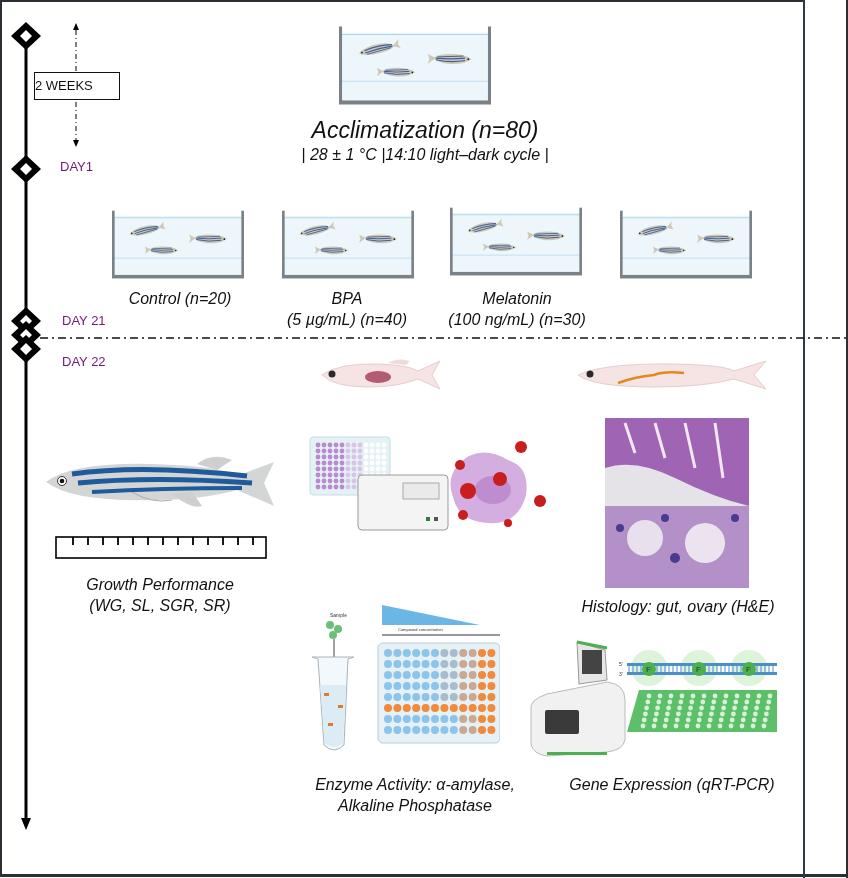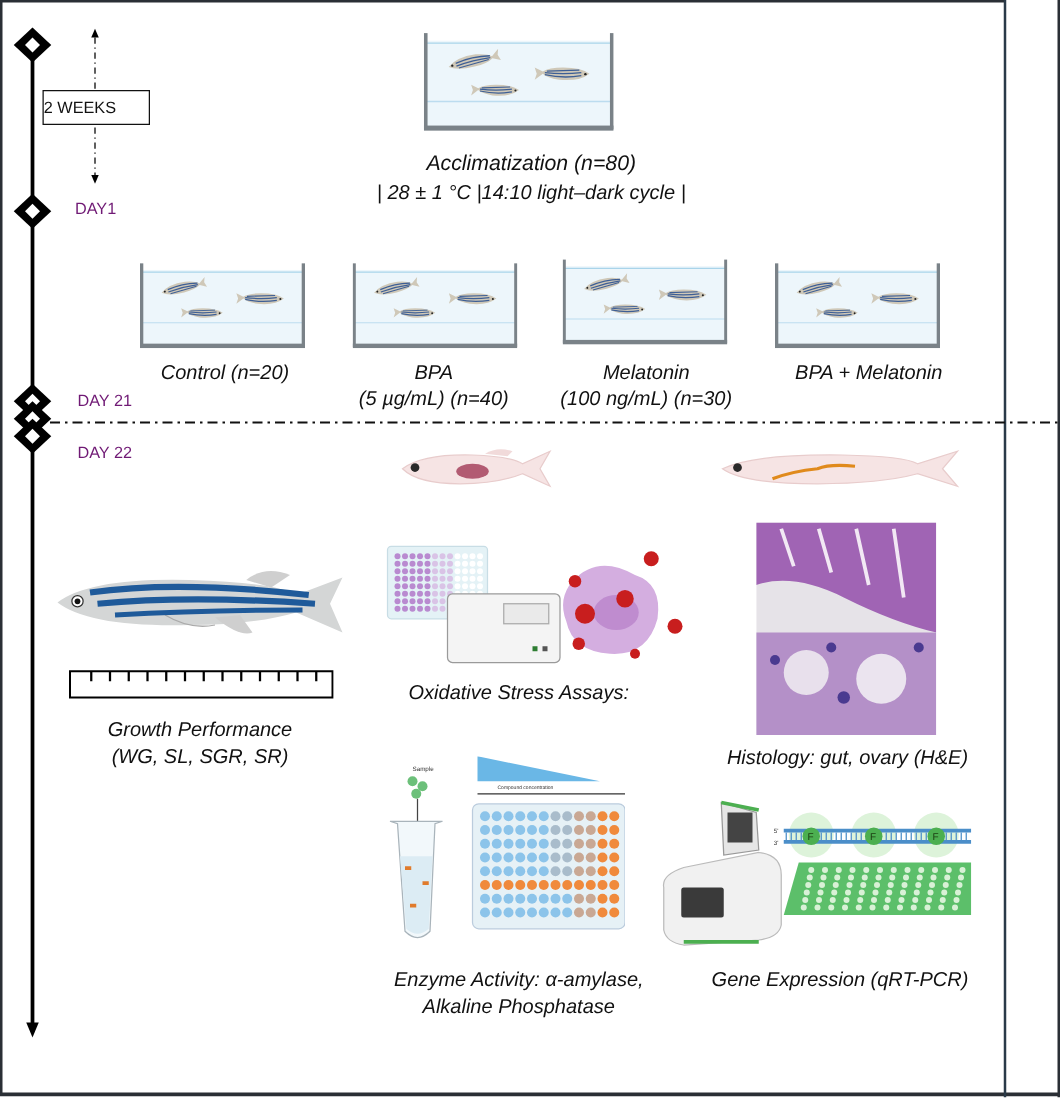--- a/index.html
+++ b/index.html
@@ -79,21 +79,21 @@
       <use href="#zfish" x="16" y="14" width="46" height="16" transform="rotate(-14 39 22)"></use>
       <use href="#zfish" x="34" y="38" width="46" height="14" transform="rotate(180 57 45) scale(1)"></use>
       <use href="#zfish" x="86" y="24" width="48" height="16" transform="rotate(180 110 32)"></use>
     </symbol>
   </defs>
 </svg>
 
 <svg class="tank" style="left:339px;top:18px" width="152" height="96">
     <use href="#tank" width="152" height="96"></use>
   </svg>
-<div class="abs ital" style="left:260px;top:120px;width:330px;font-size:17px">Acclimatization (n=80)</div>
+<div class="abs ital" style="left:260px;top:120px;width:330px;font-size:23px">Acclimatization (n=80)</div>
 <div class="abs ital" style="left:220px;top:144px;width:410px;font-size:16px">| 28 ± 1 °C |14:10 light–dark cycle |</div>
 
 <svg class="tank" style="left:112px;top:205px" width="132" height="80">
     <use href="#tank" width="132" height="80"></use>
   </svg>
 <svg class="tank" style="left:282px;top:205px" width="132" height="80">
     <use href="#tank" width="132" height="80"></use>
   </svg>
 <svg class="tank" style="left:450px;top:202px" width="132" height="80">
     <use href="#tank" width="132" height="80"></use>
@@ -107,21 +107,20 @@
   </div>
 <div class="abs ital" style="left:262px;top:288px;width:170px">
     <div>BPA</div>
     <div>(5 µg/mL) (n=40)</div>
   </div>
 <div class="abs ital" style="left:432px;top:288px;width:170px">
     <div>Melatonin</div>
     <div>(100 ng/mL) (n=30)</div>
   </div>
 <div class="abs ital" style="left:605px;top:288px;width:180px">
-    <div>BPA + Melatonin</div>
   </div>
 
 <svg class="abs" style="left:318px;top:355px" width="125" height="42">
   <path d="M4,20 Q20,8 60,9 Q90,10 100,16 L122,6 L114,20 L122,34 L100,24 Q80,32 50,32 Q16,32 4,20 Z" fill="#f6e4e4" stroke="#e8cccc" stroke-width="1"></path>
   <path d="M70,8 Q80,2 92,6 L88,10 Z" fill="#f1dada"></path>
   <circle cx="14" cy="19" r="3.5" fill="#2a2a2a"></circle>
   <ellipse cx="60" cy="22" rx="13" ry="6" fill="#b25b72"></ellipse>
 </svg>
 <svg class="abs" style="left:574px;top:355px" width="195" height="42">
   <path d="M4,20 Q30,8 100,9 Q150,10 160,16 L192,6 L180,20 L192,34 L160,24 Q130,32 80,32 Q20,32 4,20 Z" fill="#f6e4e4" stroke="#e8cccc" stroke-width="1"></path>
@@ -273,21 +272,20 @@
     <circle cx="160" cy="56" r="8"></circle>
       <circle cx="192" cy="44" r="7"></circle>
       <circle cx="213" cy="12" r="6"></circle>
       <circle cx="152" cy="30" r="5"></circle>
       <circle cx="232" cy="66" r="6"></circle>
       <circle cx="155" cy="80" r="5"></circle>
       <circle cx="200" cy="88" r="4"></circle>
   </g>
 </svg>
 <div class="abs ital" style="left:300px;top:544px;width:230px">
-  <div>Oxidative Stress Assays:</div>
 </div>
 
 <svg class="abs" style="left:605px;top:418px" width="144" height="170">
   <rect x="0" y="0" width="144" height="170" fill="#e6e3e8"></rect>
   <path d="M0,0 L144,0 L144,88 Q110,80 70,60 Q30,40 0,50 Z" fill="#a064b4"></path>
   <path d="M20,5 L30,35 M50,5 L60,40 M80,5 L90,50 M110,5 L118,60" stroke="#f2e8f4" stroke-width="3"></path>
   <rect x="0" y="88" width="144" height="82" fill="#b490c8"></rect>
   <circle cx="40" cy="120" r="18" fill="#e8e0ec"></circle>
     <circle cx="100" cy="125" r="20" fill="#ebe4ef"></circle>
   <g fill="#4a3a90">

